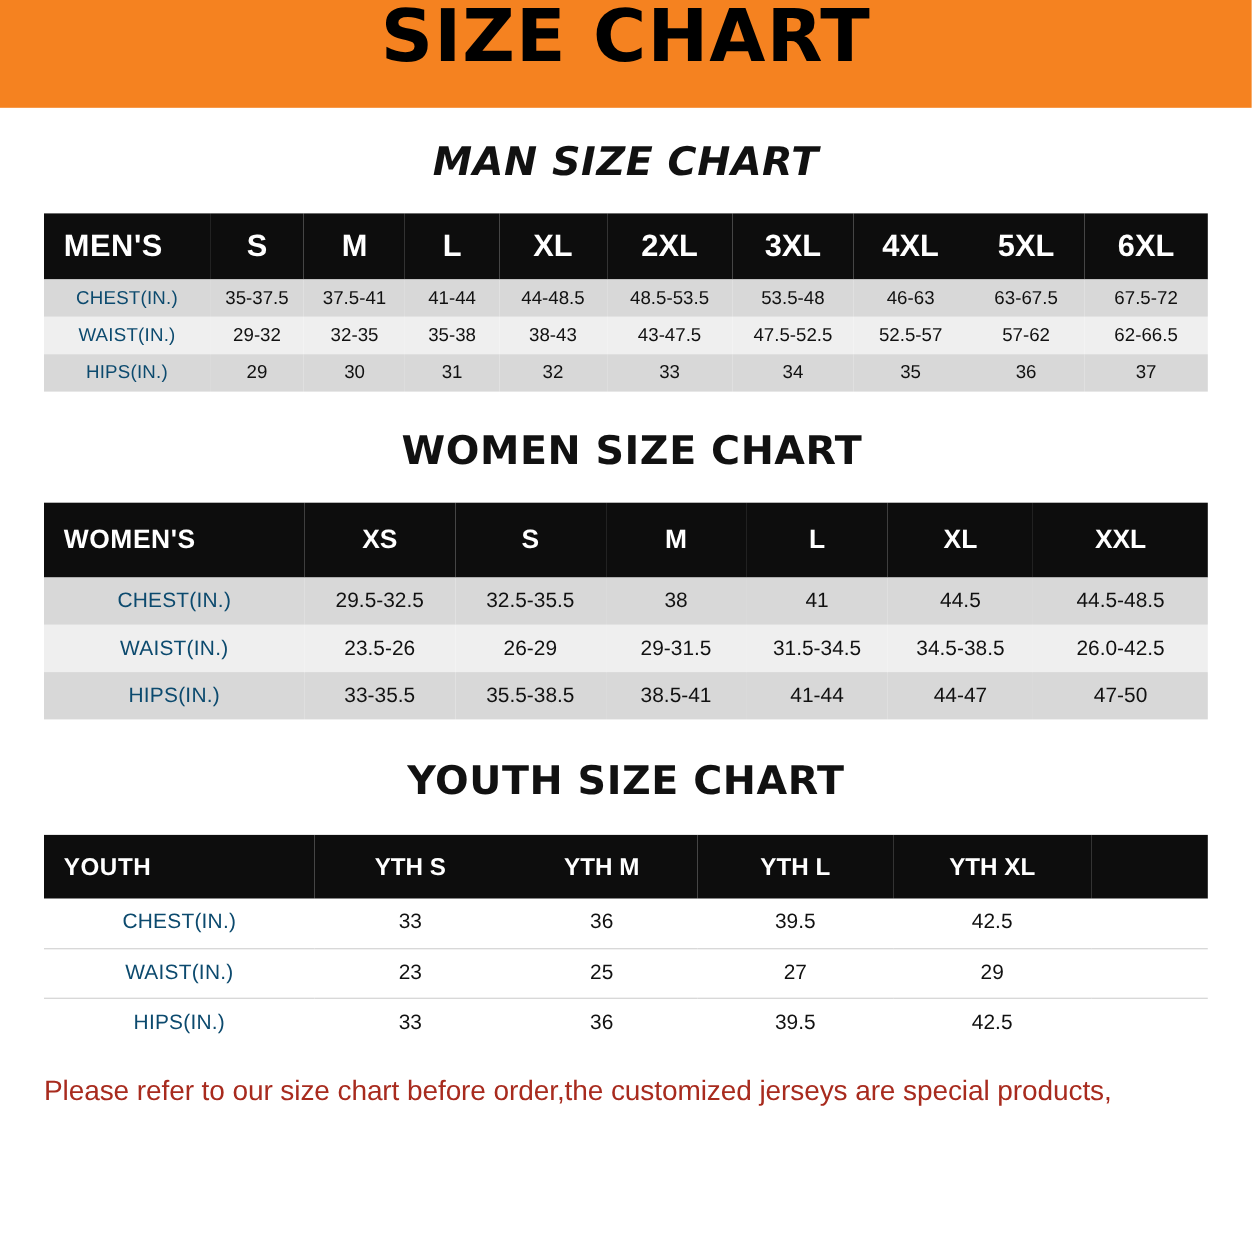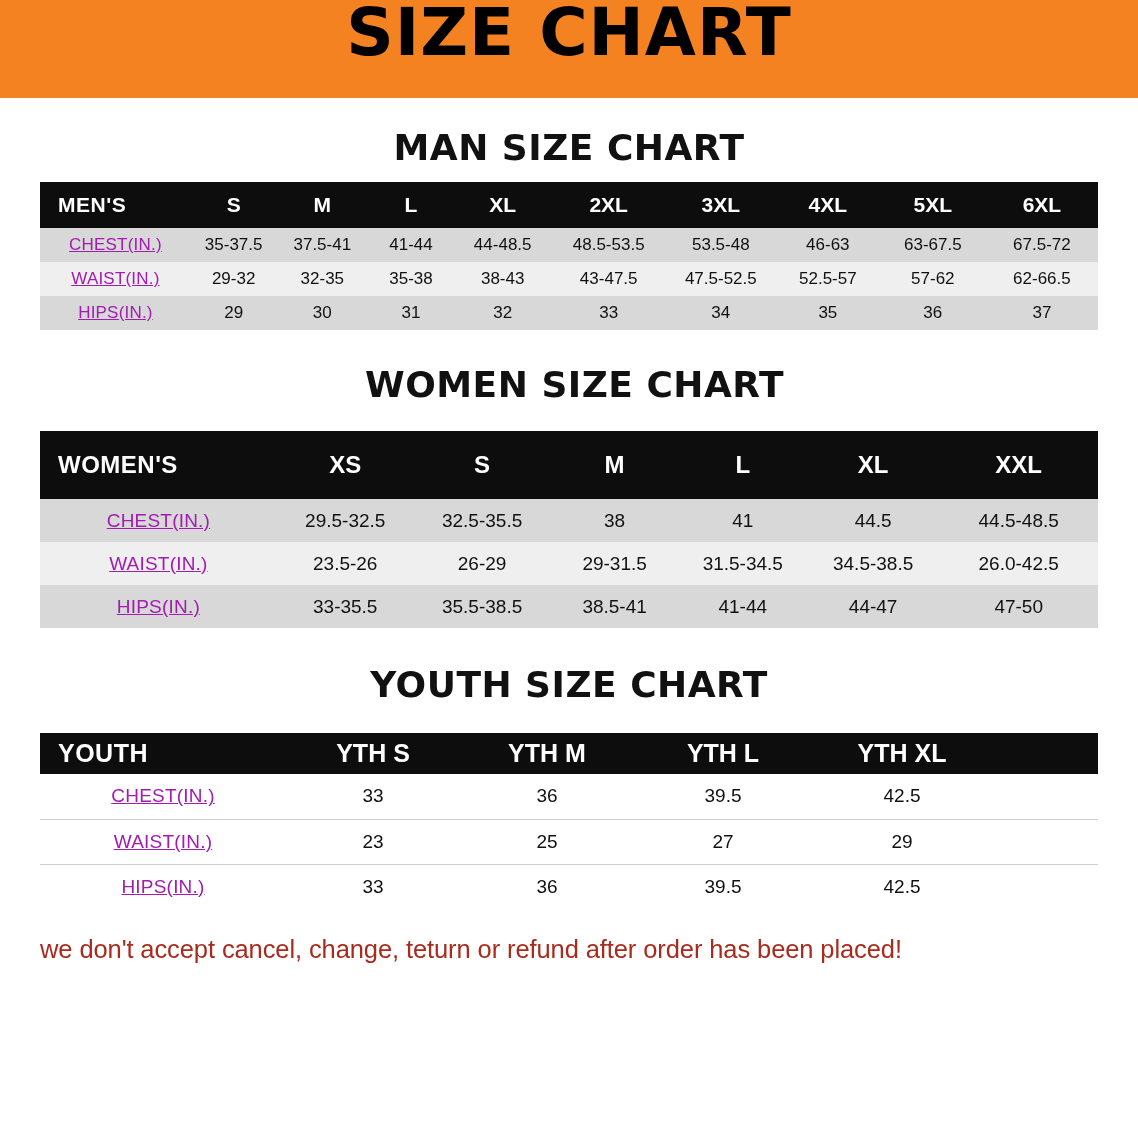--- a/index.html
+++ b/index.html
@@ -37,21 +37,21 @@
 
   
   .section-title {
     text-align: center;
     font-family: "DejaVu Sans", sans-serif;
     font-weight: bold;
     font-size: 36px;
     color: #111111;
     letter-spacing: 0.5px;
   }
-  #man-title    { margin: 29px 0 14px 0; }
+  #man-title    { margin: 29px 0 26px 0; font-style: italic; }
   #women-title  { margin: 34px 0 26px 0; padding-left: 11px; }
   #youth-title  { margin: 36px 0 28px 0; }
 
   
   .chart-wrap {
     width: 1058px;
     margin: 0 auto;
   }
   table.chart {
     width: 100%;
@@ -69,41 +69,40 @@
     font-weight: bold;
   }
   .head-label {
     text-align: left !important;
     padding-left: 18px !important;
     font-size: 25px;
     letter-spacing: 0.5px;
   }
   .rowlabel {
     text-align: center;
-    color: #a21caf;
+    color: #0c4a6e;
     letter-spacing: 0.2px;
-    text-decoration: underline;
   }
   .stripe-dark  { background: #d8d8d8; }
   .stripe-light { background: #efefef; }
   .stripe-white { background: #ffffff; }
 
   
-  #men-table .head-row th { height: 46px; font-size: 21px; }
+  #men-table .head-row th { height: 60px; font-size: 28px; }
   #men-table .head-label  { font-size: 25px; }
   #men-table td { height: 34px; font-size: 17px; }
   #men-table td.rowlabel { font-size: 17px; }
 
   
   #women-table .head-row th { height: 68px; font-size: 24px; }
   #women-table .head-label  { font-size: 26px; }
   #women-table td { height: 43px; font-size: 19px; }
 
   
-  #youth-table .head-row th { height: 41px; font-size: 25px; }
+  #youth-table .head-row th { height: 58px; font-size: 22px; }
   #youth-table .head-label  { font-size: 26px; }
   #youth-table td { height: 45px; font-size: 19px; }
   #youth-table td { border-bottom: 1px solid #cfcfcf; }
   #youth-table tr:last-child td { border-bottom: none; }
 
   
   .note {
     width: 1058px;
     margin: 24px auto 0 auto;
     color: #a82b1e;
@@ -290,14 +289,14 @@
         <td>36</td>
         <td>39.5</td>
         <td>42.5</td>
         <td></td>
       </tr>
     </tbody>
   </table>
 </div>
 
 <div class="note">
-  <div>we don't accept cancel, change, teturn or refund after order has been placed!</div>
+  <div>Please refer to our size chart before order,the customized jerseys are special products,</div>
 </div>
 
 </body></html>

